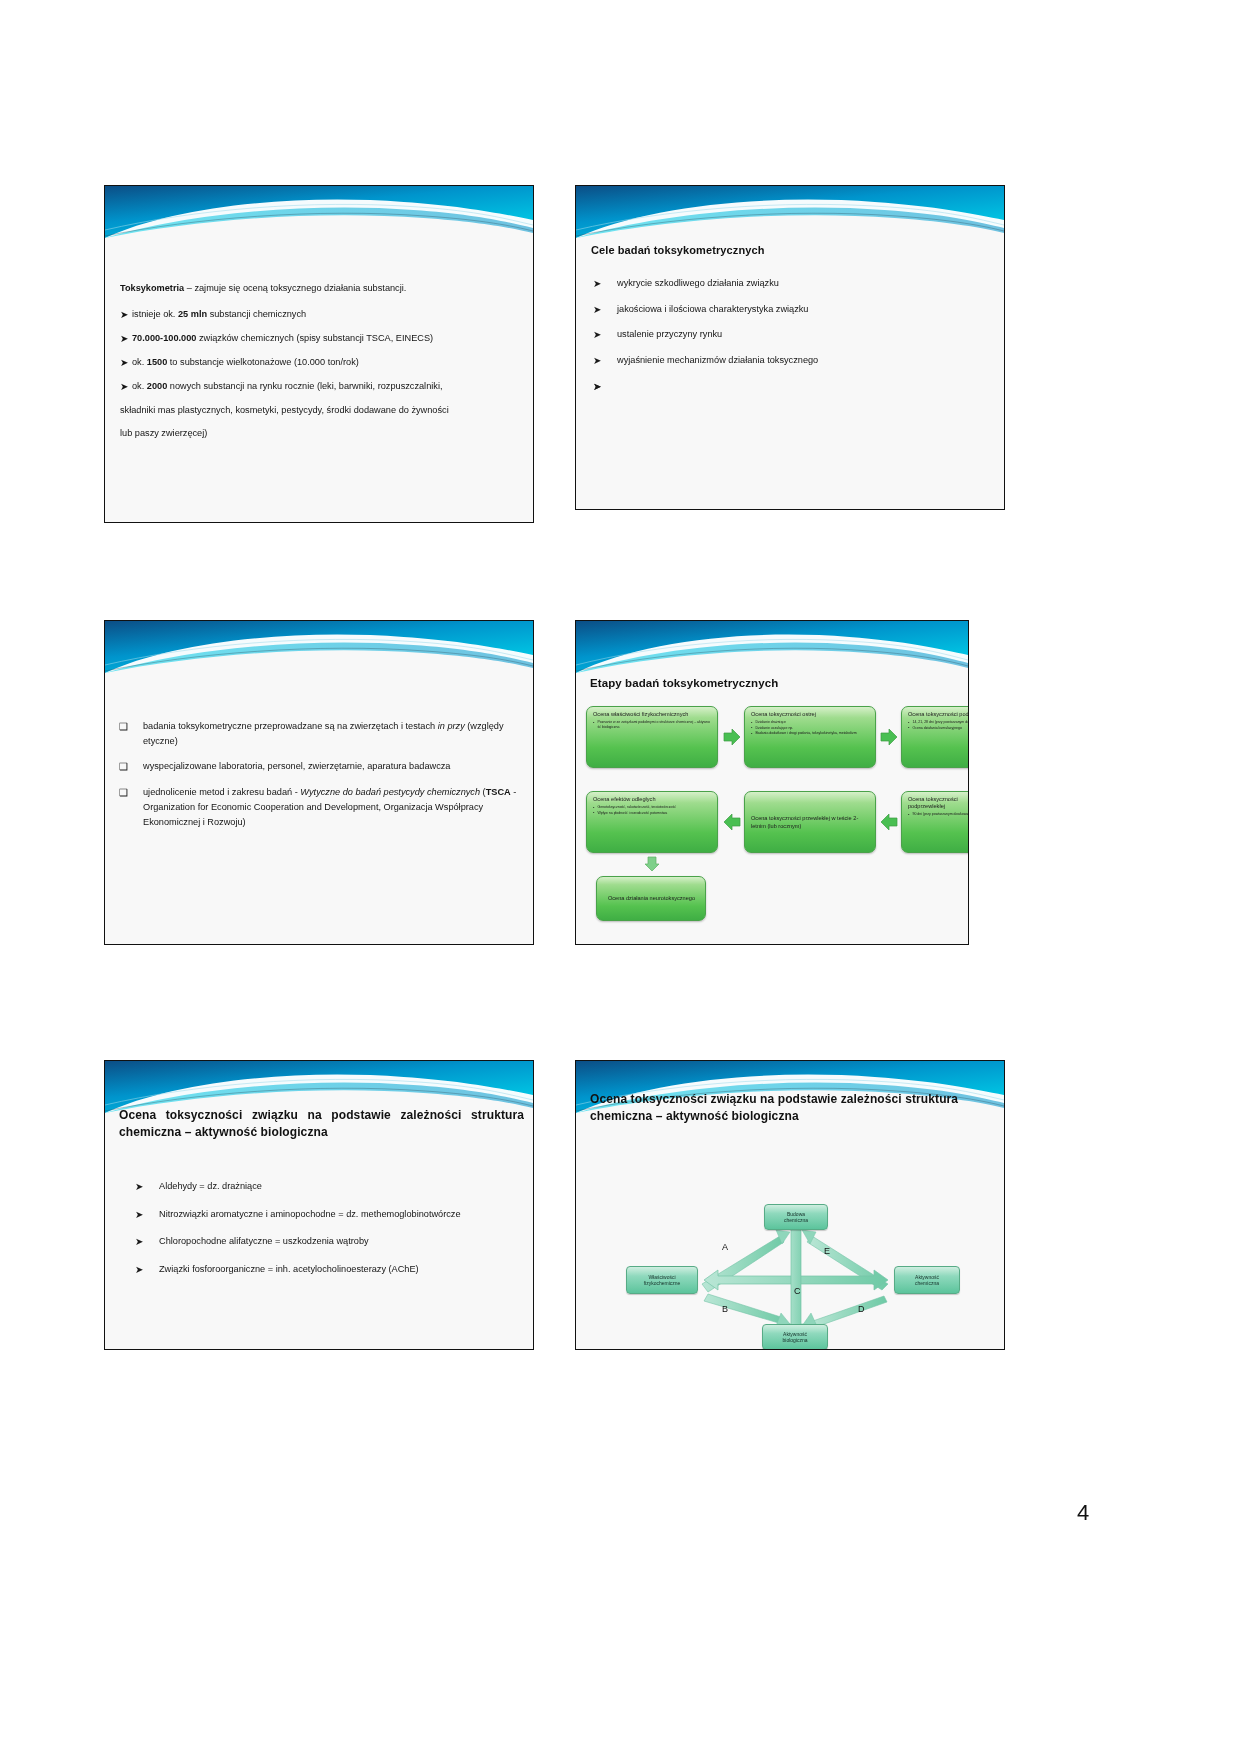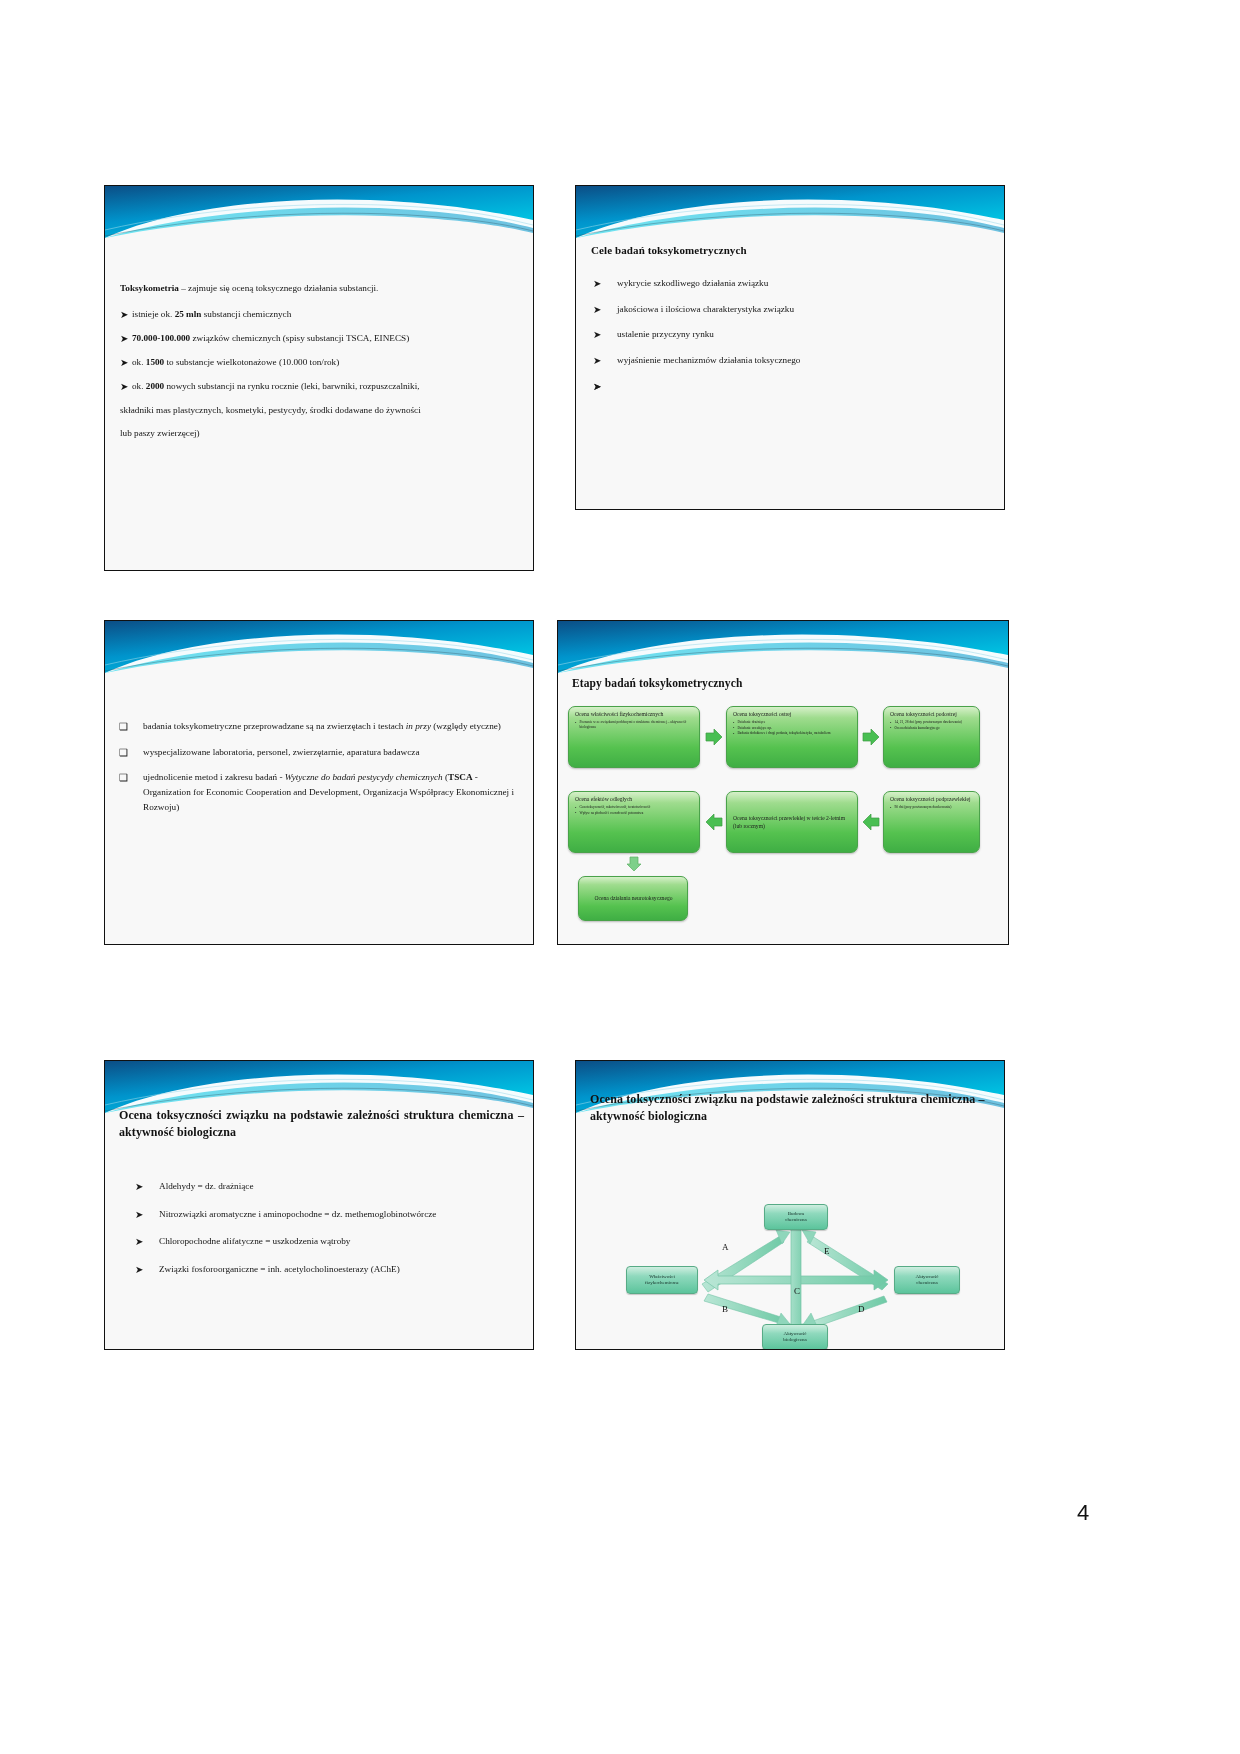--- a/index.html
+++ b/index.html
@@ -19,21 +19,20 @@
     width: 1240px;
     height: 1754px;
   }
 
   
   .slide {
     position: absolute;
     background: #a3a3a3;
     border: 1.6px solid #111;
     overflow: hidden;
-    font-family: Liberation Serif, serif;
   }
   .slide-inner {
     position: absolute;
     left: 0; top: 0; right: 0; bottom: 0;
     background: #f8f8f8;
   }
 
   
   .banner {
     position: absolute;
@@ -159,21 +158,21 @@
     position: absolute;
     font-size: 22px;
     color: #111;
   }
 </style>
 </head>
 <body>
 
 <div class="page">
 
-  <div class="slide" style="left:104px; top:185px; width:430px; height:386px;">
+  <div class="slide" style="left:104px; top:185px; width:430px; height:338px;">
     <div class="slide-inner">
       <div class="banner">
         <svg viewBox="0 0 430 52" preserveAspectRatio="none">
           <defs>
             <linearGradient id="g1a" x1="0" y1="0" x2="0.75" y2="1">
               <stop offset="0" stop-color="#0b4e86"></stop>
               <stop offset="0.45" stop-color="#0094cc"></stop>
               <stop offset="1" stop-color="#00cfe8"></stop>
             </linearGradient>
             <linearGradient id="g1b" x1="0" y1="0" x2="1" y2="0">
@@ -283,21 +282,21 @@
           </li>
           <li>
             <span class="bul">❑</span>
             <span><span>ujednolicenie metod i zakresu badań - </span><i>Wytyczne do badań pestycydy chemicznych</i><span> (</span><b>TSCA</b><span> - Organization for Economic Cooperation and Development, Organizacja Współpracy Ekonomicznej i Rozwoju)</span></span>
           </li>
         </ul>
       </div>
     </div>
   </div>
 
-  <div class="slide" style="left:557px; top:620px; width:452px; height:325px;padding-left:32px;">
+  <div class="slide" style="left:575px; top:620px; width:394px; height:325px;padding-left:32px;">
     <div class="slide-inner">
       <div class="banner">
         <svg viewBox="0 0 430 52" preserveAspectRatio="none">
           <rect x="0" y="0" width="430" height="52" fill="url(#g1a)"></rect>
           <path d="M0,52 C70,20 190,8 300,16 C360,20 400,28 430,34 L430,52 Z" fill="#ffffff" opacity="0.96"></path>
           <path d="M0,52 C80,28 200,16 310,24 C370,28 405,36 430,42 L430,52 Z" fill="url(#g1b)" opacity="0.55"></path>
           <path d="M0,52 C90,34 210,24 320,32 C378,36 408,42 430,47 L430,52 Z" fill="#f8f8f8"></path>
           <path d="M0,50 C90,32 212,22 322,30 C380,34 410,40 430,45" fill="none" stroke="#2b4a5a" stroke-width="0.5" opacity="0.7"></path>
           <path d="M0,44 C86,24 205,13 315,21 C374,25 404,33 430,39" fill="none" stroke="#9fd9ea" stroke-width="0.6" opacity="0.9"></path>
         </svg>

